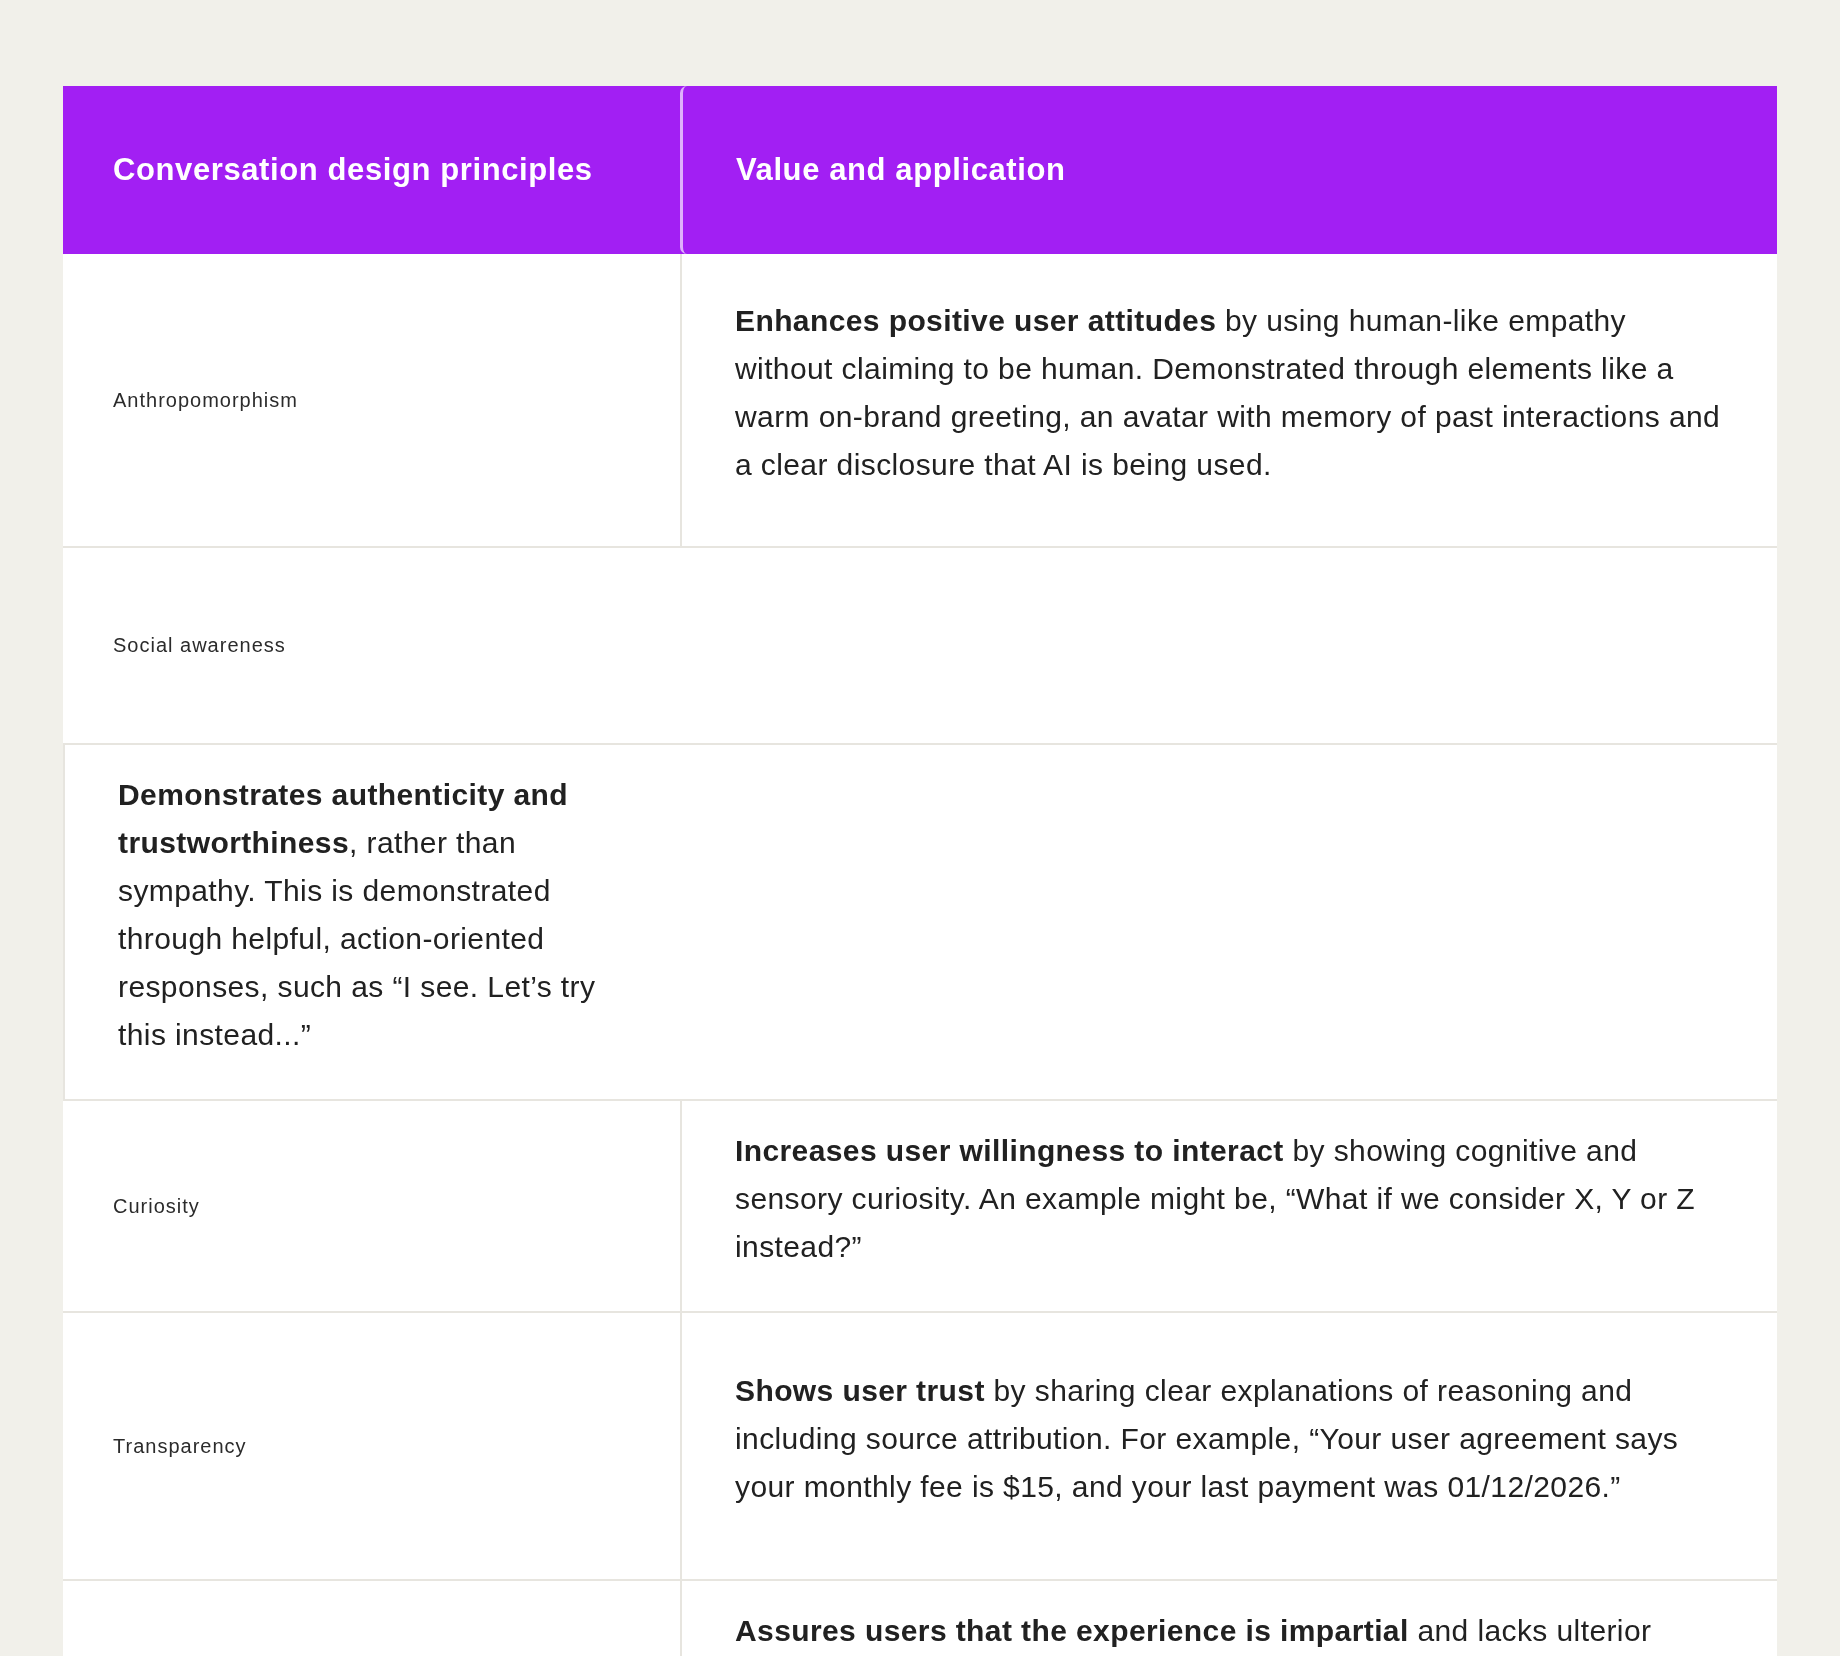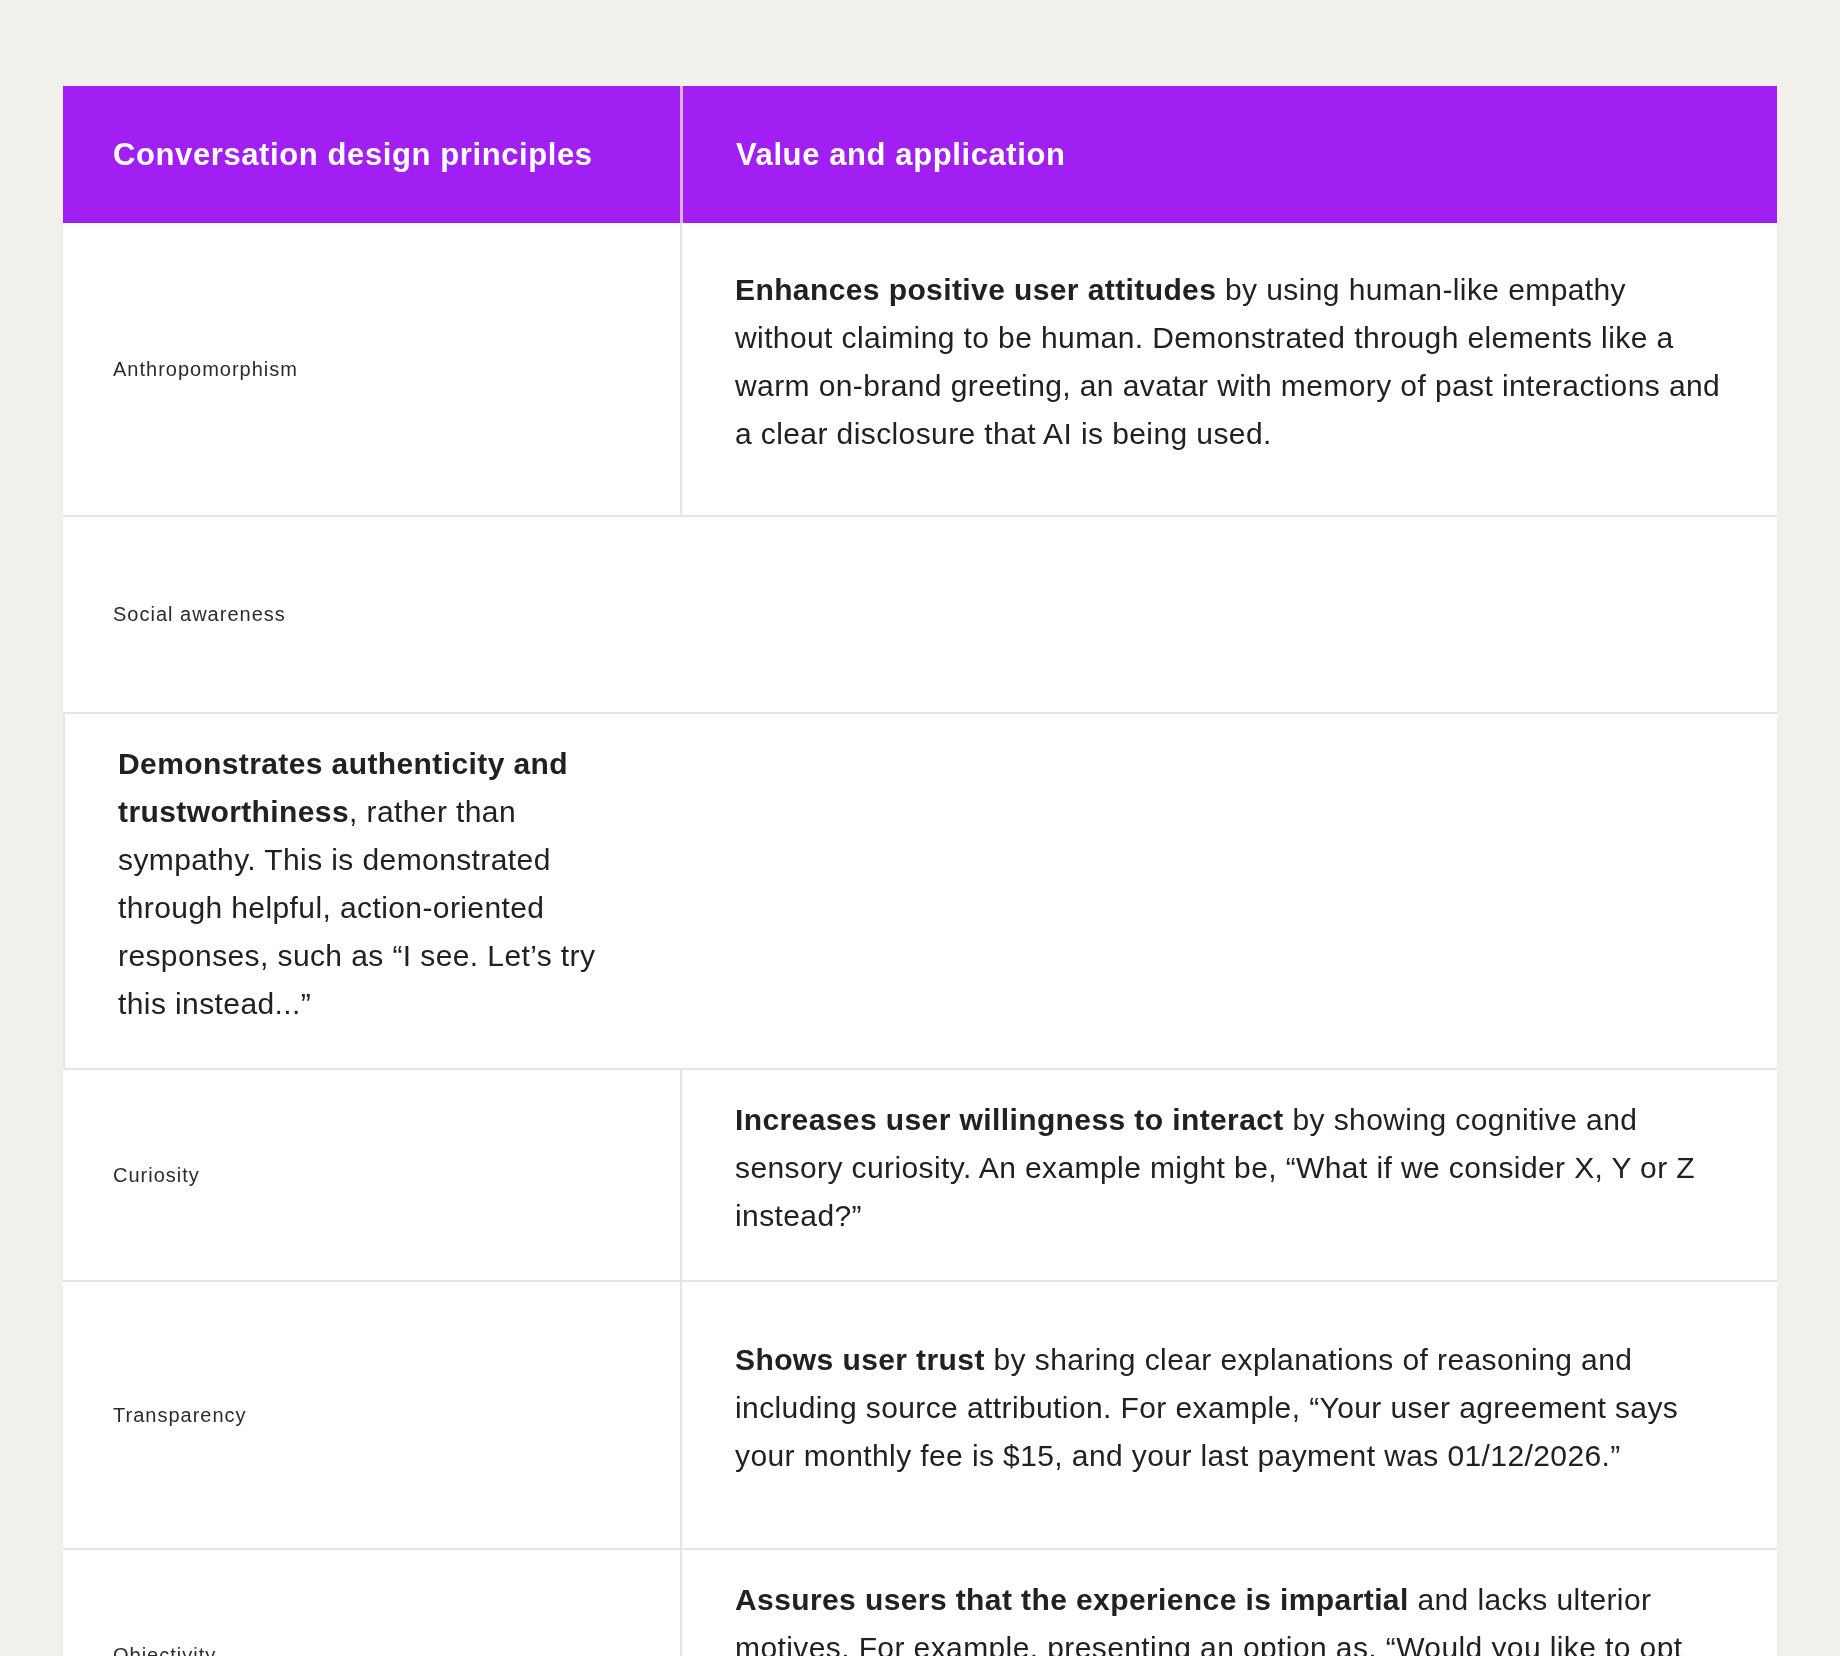--- a/index.html
+++ b/index.html
@@ -20,29 +20,29 @@
   }
   .table{
     position:absolute; left:63px; top:86px;
     width:1714px;
   }
   .row{
     display:grid;
     grid-template-columns:617px 1097px;
   }
   .row.header{
-    height:137px;
+    height:168px;
     background:var(--header-bg);
   }
   .row.header .cell{
     display:flex; align-items:center;
     color:var(--header-text);
     font-size:31px; font-weight:700; letter-spacing:0.6px;
   }
-  .row.header .cell.c2{ border-left:3px solid rgba(255,255,255,0.65); }
+  .row.header .cell.c2{ border-left:3px solid rgba(255,255,255,0.65);border-radius:7px; }
   .row.body{ background:var(--row-bg); }
   .row.body + .row.body{ border-top:2px solid var(--divider); }
   .cell{ padding-left:50px; padding-right:45px; }
   .cell.c2{ padding-left:53px; padding-right:52px; }
   .row.body .cell.c1{
     display:flex; align-items:center;
     font-size:20px; letter-spacing:1px; color:var(--label-text);
   }
   .row.body .cell.c2{
     display:flex; align-items:center;

